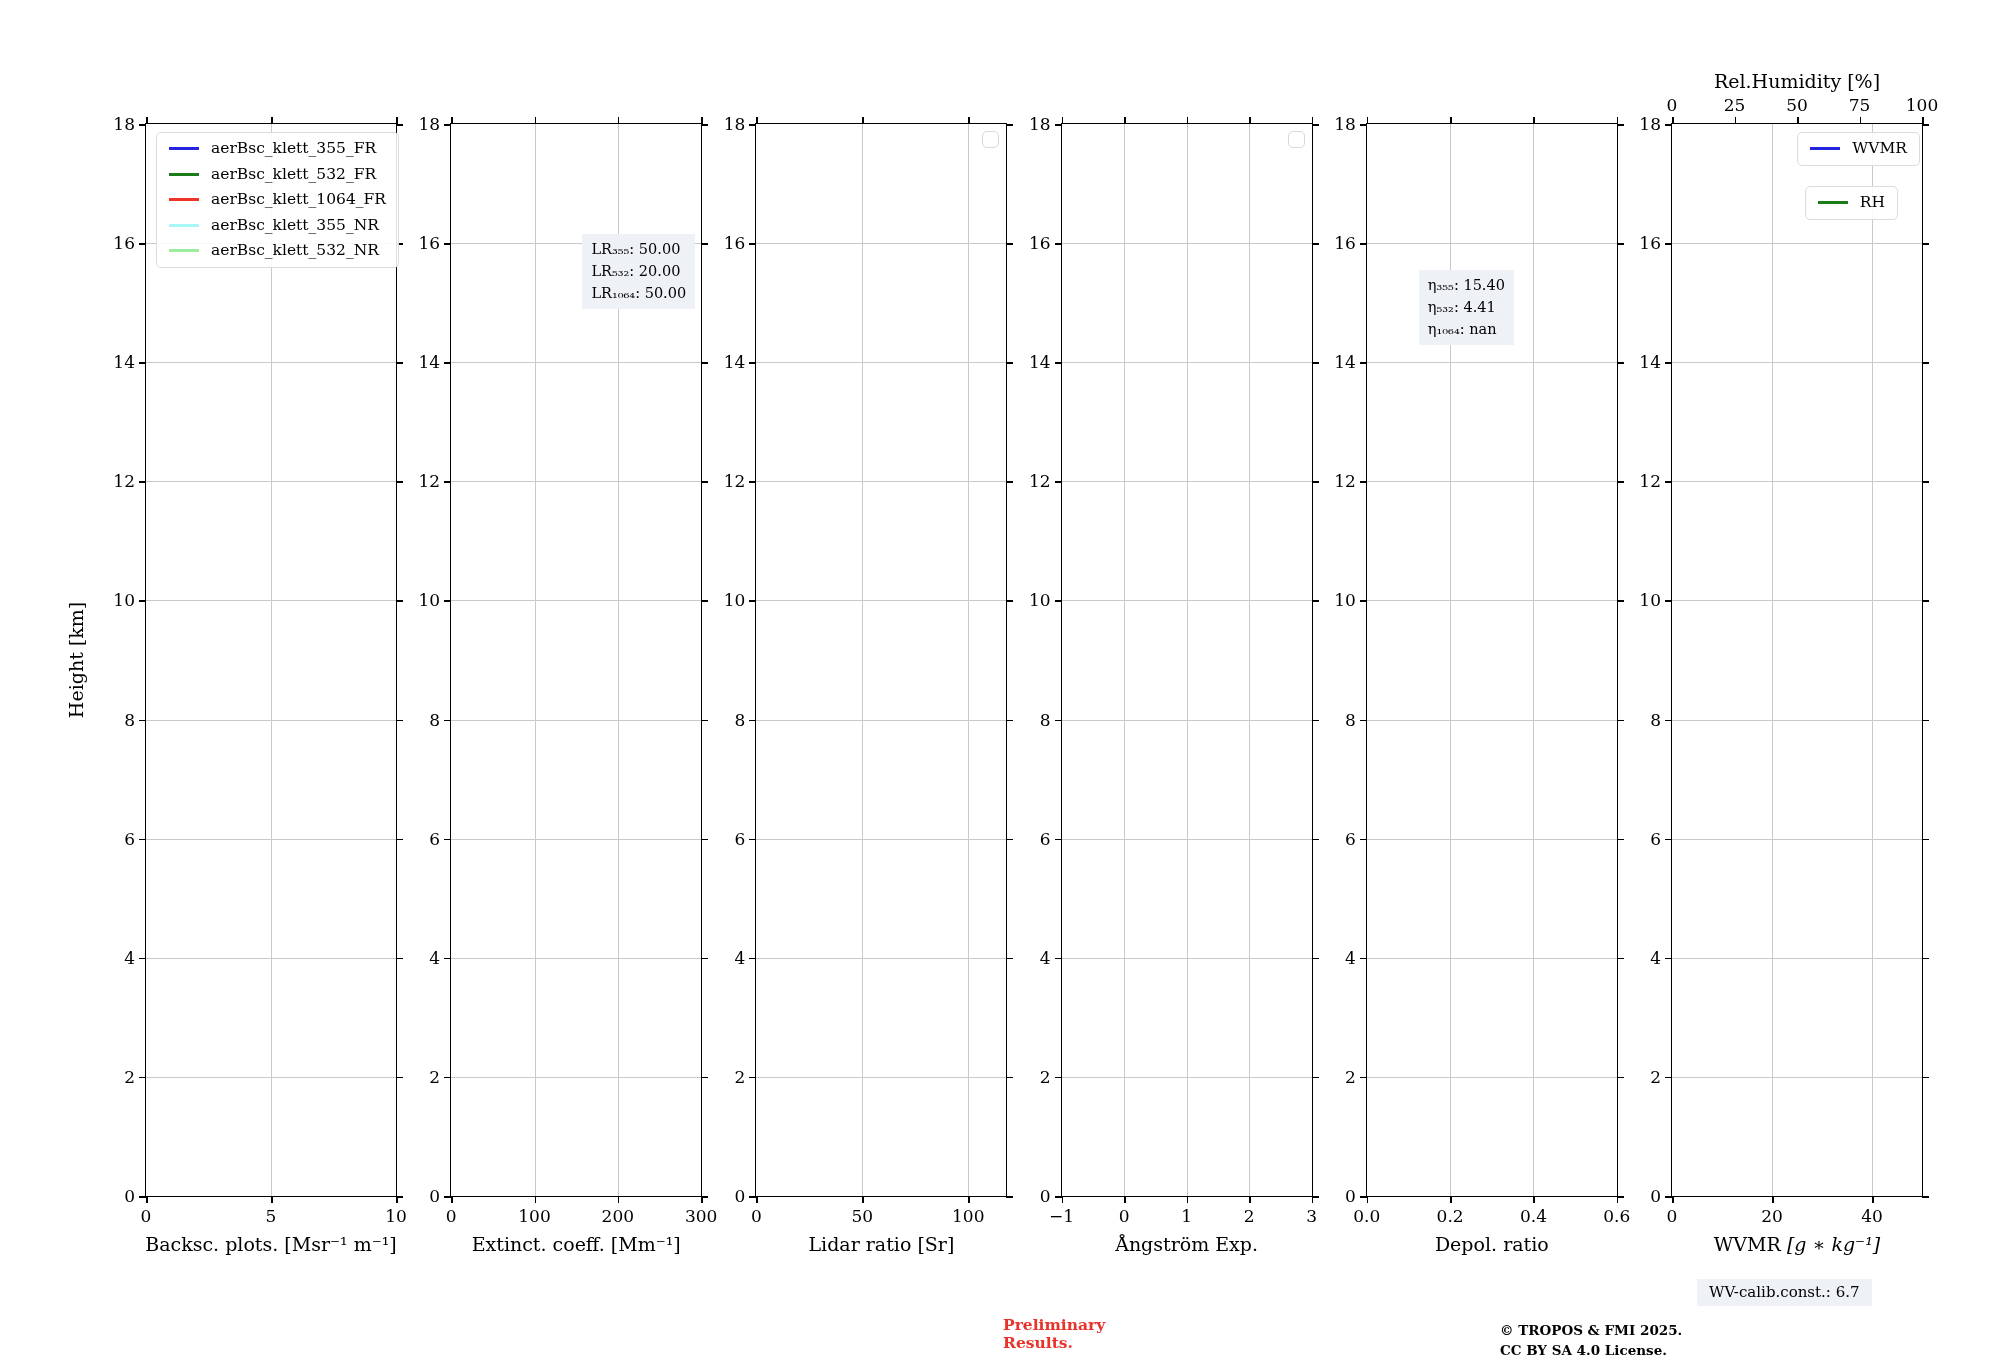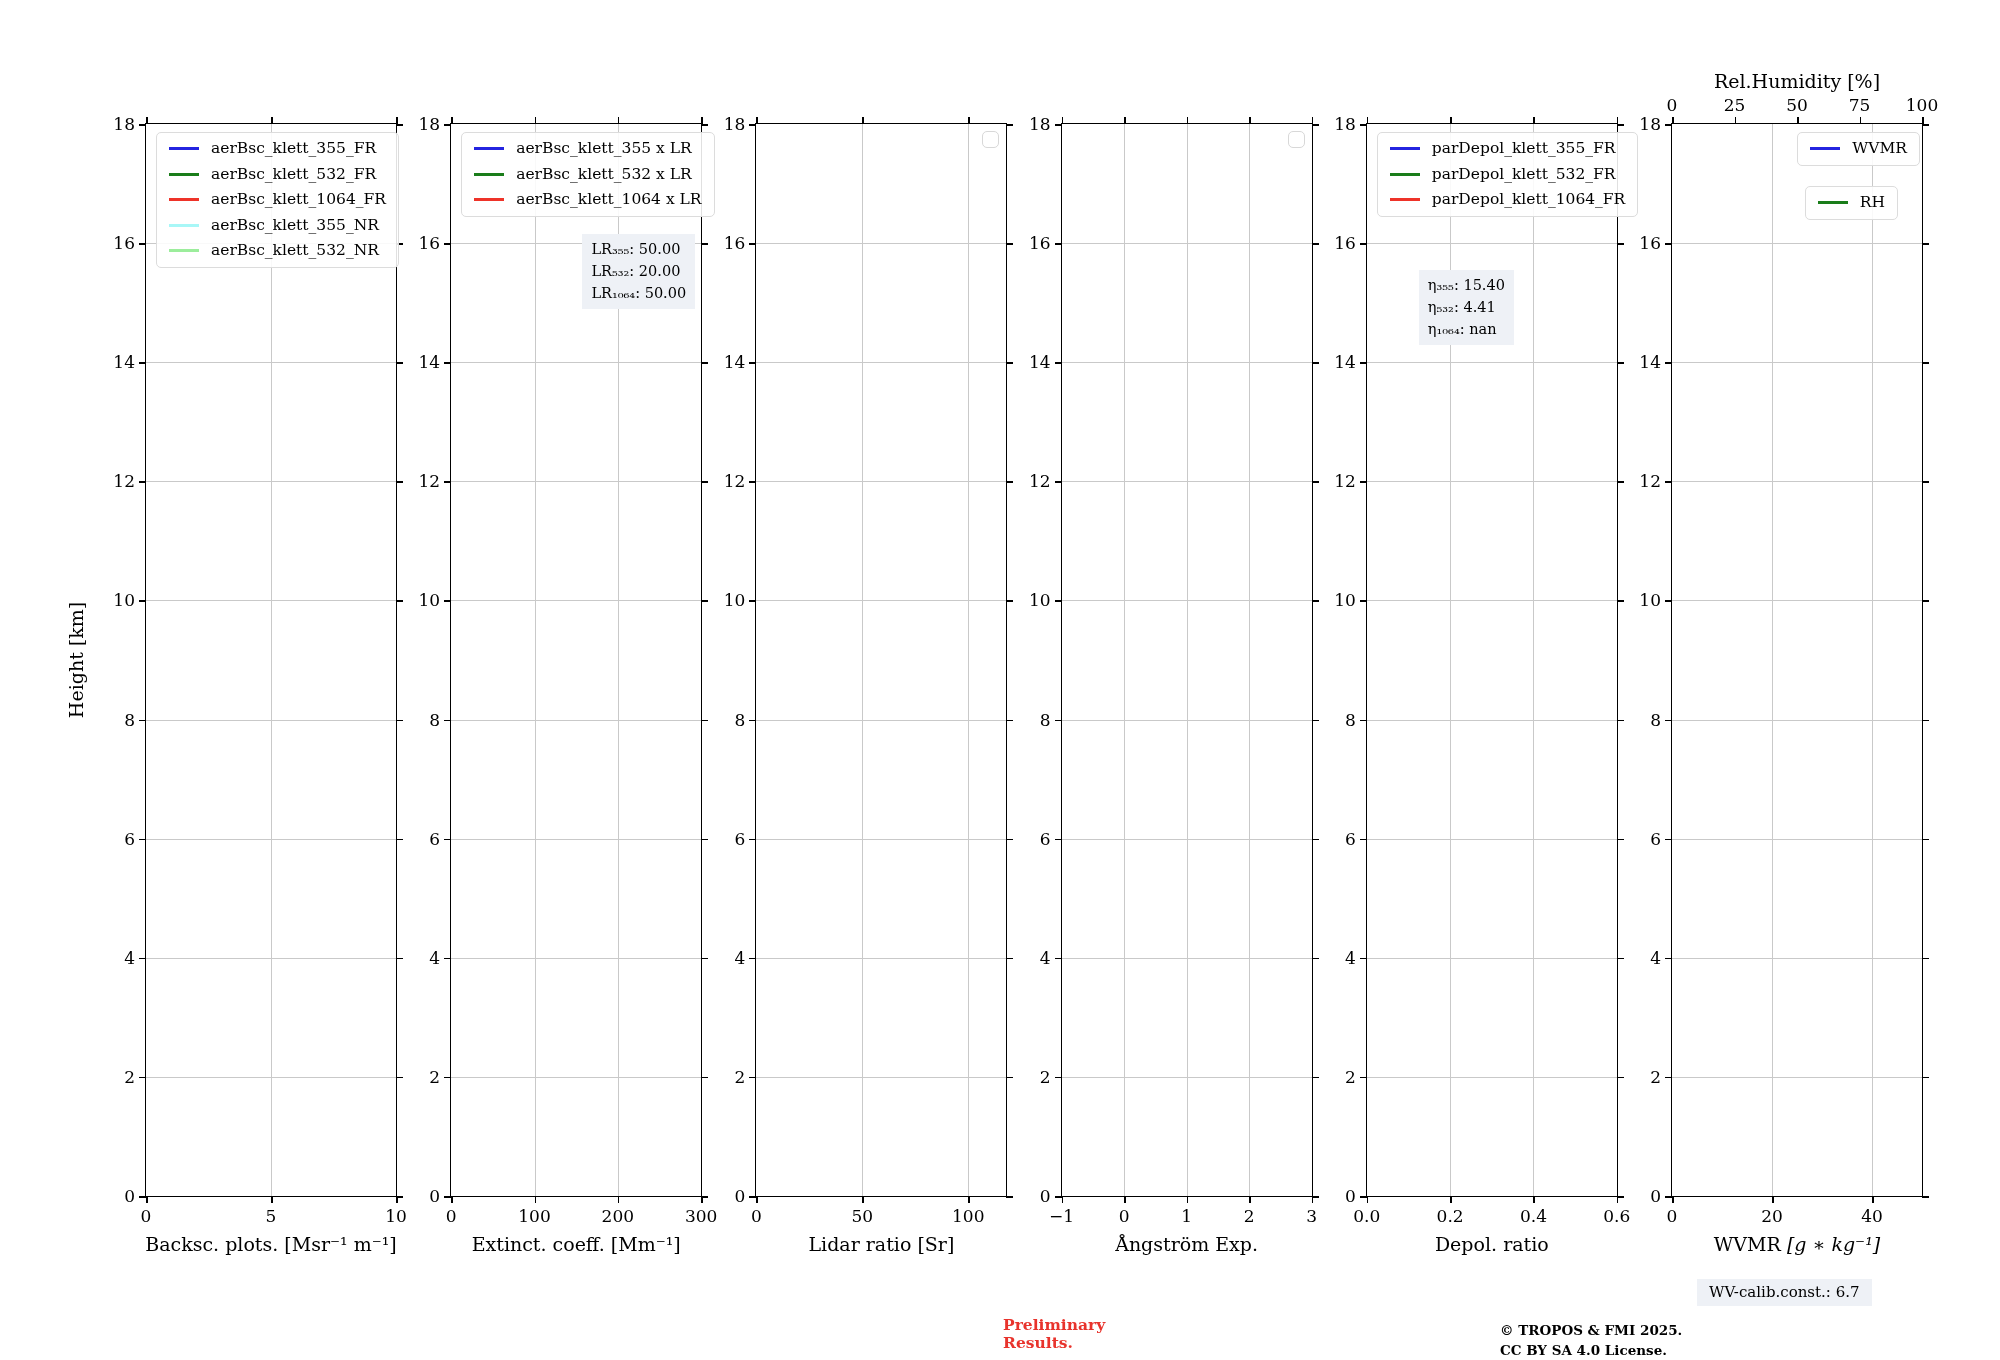--- a/index.html
+++ b/index.html
@@ -178,34 +178,20 @@
         <div class="ytlab" style="top: 33.3333%;">12</div>
         <div class="tick tick-l" style="top: 22.2222%;"></div>
         <div class="tick tick-r" style="top: 22.2222%;"></div>
         <div class="ytlab" style="top: 22.2222%;">14</div>
         <div class="tick tick-l" style="top: 11.1111%;"></div>
         <div class="tick tick-r" style="top: 11.1111%;"></div>
         <div class="ytlab" style="top: 11.1111%;">16</div>
         <div class="tick tick-l" style="top: 0%;"></div>
         <div class="tick tick-r" style="top: 0%;"></div>
         <div class="ytlab" style="top: 0%;">18</div>
-        <div class="legend" style="left: 10px; top: 8px;">
-          <div class="lrow">
-            <div class="lswatch" style="background: rgb(36, 36, 224);"></div>
-            <div class="llab">aerBsc_klett_355 x LR</div>
-          </div>
-          <div class="lrow">
-            <div class="lswatch" style="background: rgb(26, 125, 26);"></div>
-            <div class="llab">aerBsc_klett_532 x LR</div>
-          </div>
-          <div class="lrow">
-            <div class="lswatch" style="background: rgb(238, 51, 41);"></div>
-            <div class="llab">aerBsc_klett_1064 x LR</div>
-          </div>
-        </div>
         <div class="annot" style="top: 110px; right: 6px;">
           <div>LR₃₅₅: 50.00</div>
           <div>LR₅₃₂: 20.00</div>
           <div>LR₁₀₆₄: 50.00</div>
         </div>
       </div>
       <div class="xlabel" style="left: 416.2px; top: 1233px;"><span>Extinct. coeff. [Mm⁻¹]</span></div>
       <div class="axis" style="left: 755.4px; top: 123px; width: 252px; height: 1074px;">
         <div class="hgrid" style="top: 88.8889%;"></div>
         <div class="hgrid" style="top: 77.7778%;"></div>
@@ -365,34 +351,20 @@
         <div class="ytlab" style="top: 33.3333%;">12</div>
         <div class="tick tick-l" style="top: 22.2222%;"></div>
         <div class="tick tick-r" style="top: 22.2222%;"></div>
         <div class="ytlab" style="top: 22.2222%;">14</div>
         <div class="tick tick-l" style="top: 11.1111%;"></div>
         <div class="tick tick-r" style="top: 11.1111%;"></div>
         <div class="ytlab" style="top: 11.1111%;">16</div>
         <div class="tick tick-l" style="top: 0%;"></div>
         <div class="tick tick-r" style="top: 0%;"></div>
         <div class="ytlab" style="top: 0%;">18</div>
-        <div class="legend" style="left: 10px; top: 8px;">
-          <div class="lrow">
-            <div class="lswatch" style="background: rgb(36, 36, 224);"></div>
-            <div class="llab">parDepol_klett_355_FR</div>
-          </div>
-          <div class="lrow">
-            <div class="lswatch" style="background: rgb(26, 125, 26);"></div>
-            <div class="llab">parDepol_klett_532_FR</div>
-          </div>
-          <div class="lrow">
-            <div class="lswatch" style="background: rgb(238, 51, 41);"></div>
-            <div class="llab">parDepol_klett_1064_FR</div>
-          </div>
-        </div>
         <div class="annot" style="top: 146px; left: 52px;">
           <div>η₃₅₅: 15.40</div>
           <div>η₅₃₂: 4.41</div>
           <div>η₁₀₆₄: nan</div>
         </div>
       </div>
       <div class="xlabel" style="left: 1331.8px; top: 1233px;"><span>Depol. ratio</span></div>
       <div class="axis" style="left: 1671px; top: 123px; width: 252px; height: 1074px;">
         <div class="hgrid" style="top: 88.8889%;"></div>
         <div class="hgrid" style="top: 77.7778%;"></div>

